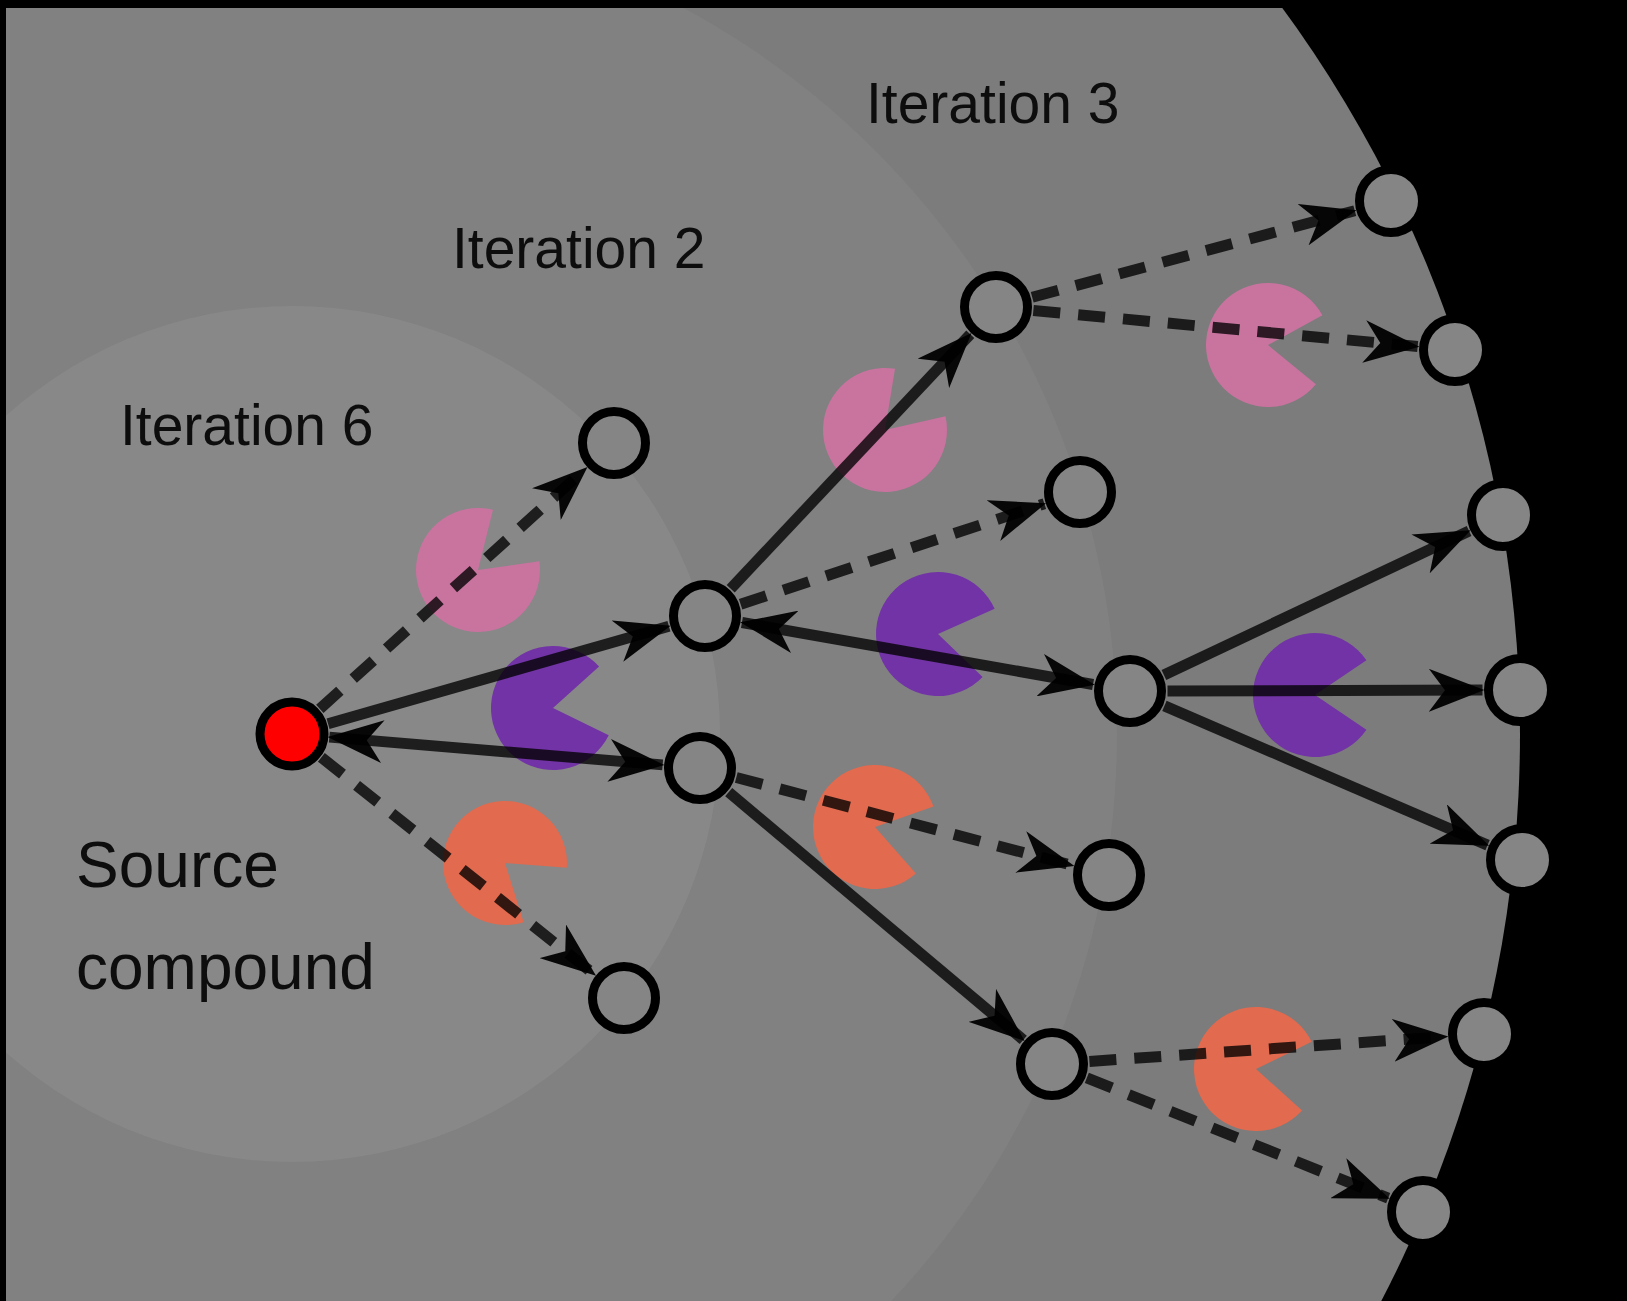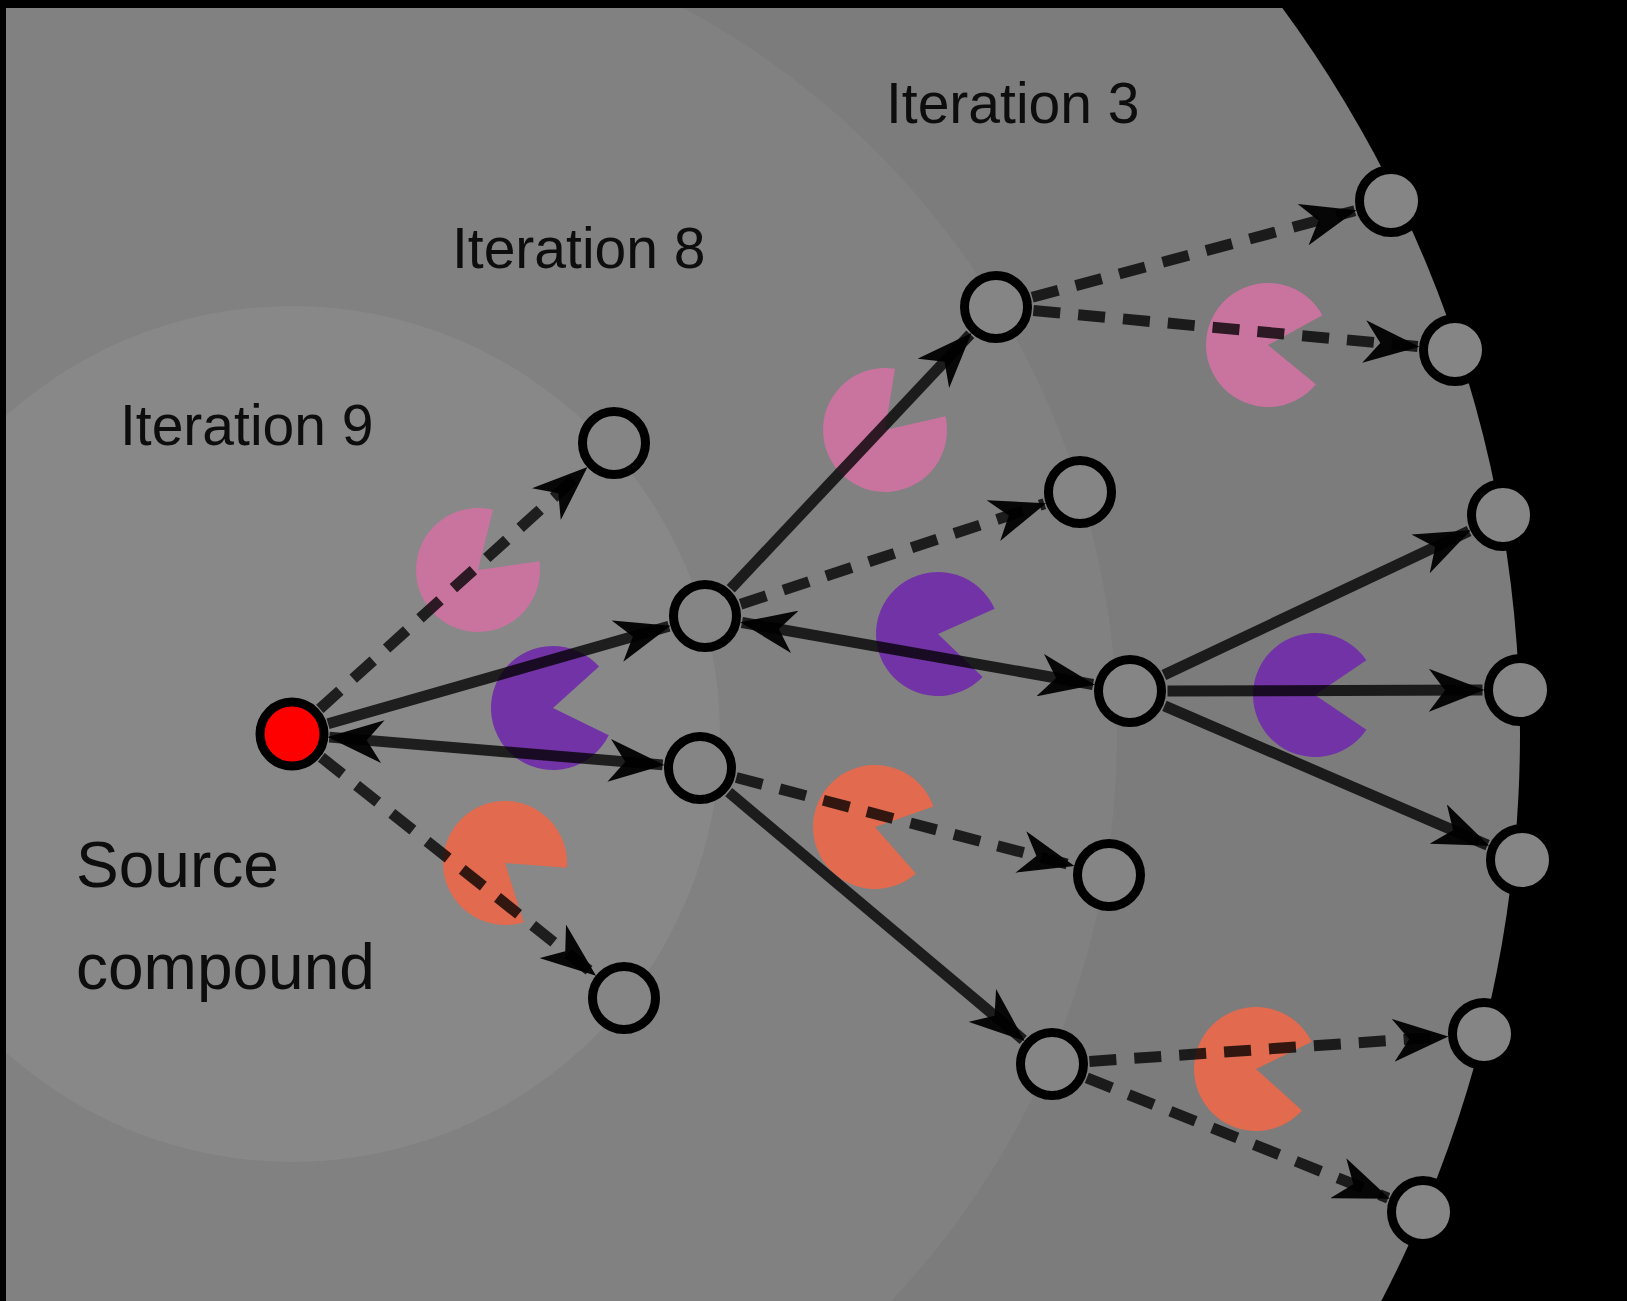--- a/index.html
+++ b/index.html
@@ -13,21 +13,21 @@
   #netsvg{position:absolute;left:0;top:0;}
   .diagram-label{
     position:absolute;
     color:#0d0d0d;
     white-space:pre-line;
     line-height:1.6;
     letter-spacing:0px;
   }
   .label-iteration-1{left:120px;top:380px;font-size:57px;}
   .label-iteration-2{left:452px;top:203px;font-size:57px;}
-  .label-iteration-3{left:866px;top:58px;font-size:57px;margin-left:20px;}
+  .label-iteration-3{left:866px;top:58px;font-size:57px;}
   .label-source-compound{left:76px;top:814px;font-size:64px;}
 </style>
 </head>
 <body>
 
 <div id="stage">
     <svg id="netsvg" width="1627" height="1301" viewBox="0 0 1627 1301">
       <defs>
         <marker id="ah" viewBox="0 0 16 12" refX="15" refY="6" markerWidth="5.2" markerHeight="3.9" orient="auto-start-reverse" markerUnits="strokeWidth">
           <path d="M15.5,6 L0,0 L4.5,6 L0,12 Z" fill="#000000" fill-opacity="0.95"></path>
@@ -76,18 +76,18 @@
       <circle cx="1052" cy="1064" r="31.5" fill="#858585" stroke="#000000" stroke-width="9"></circle>
       <circle cx="1391" cy="201" r="31.5" fill="#858585" stroke="#000000" stroke-width="9"></circle>
       <circle cx="1455" cy="350" r="31.5" fill="#858585" stroke="#000000" stroke-width="9"></circle>
       <circle cx="1503" cy="515" r="31.5" fill="#858585" stroke="#000000" stroke-width="9"></circle>
       <circle cx="1520" cy="690" r="31.5" fill="#858585" stroke="#000000" stroke-width="9"></circle>
       <circle cx="1522" cy="860" r="31.5" fill="#858585" stroke="#000000" stroke-width="9"></circle>
       <circle cx="1484" cy="1034" r="31.5" fill="#858585" stroke="#000000" stroke-width="9"></circle>
       <circle cx="1423" cy="1212" r="31.5" fill="#858585" stroke="#000000" stroke-width="9"></circle>
     </svg>
 
-  <div class="diagram-label label-iteration-1">Iteration 9</div>
-  <div class="diagram-label label-iteration-2">Iteration 8</div>
+  <div class="diagram-label label-iteration-1">Iteration 6</div>
+  <div class="diagram-label label-iteration-2">Iteration 2</div>
   <div class="diagram-label label-iteration-3">Iteration 3</div>
   <div class="diagram-label label-source-compound">Source
 compound</div>
 </div>
 
 </body></html>

